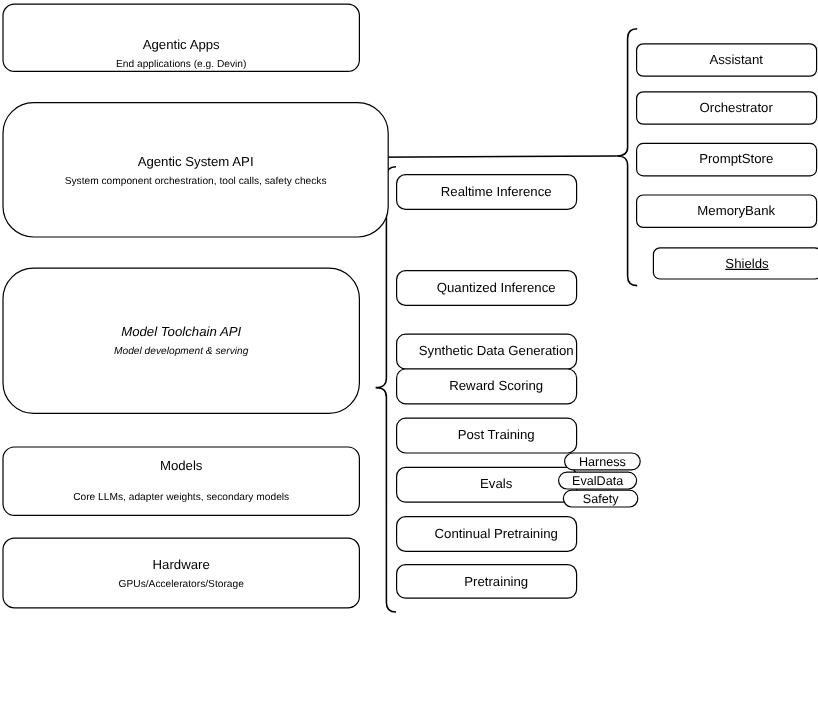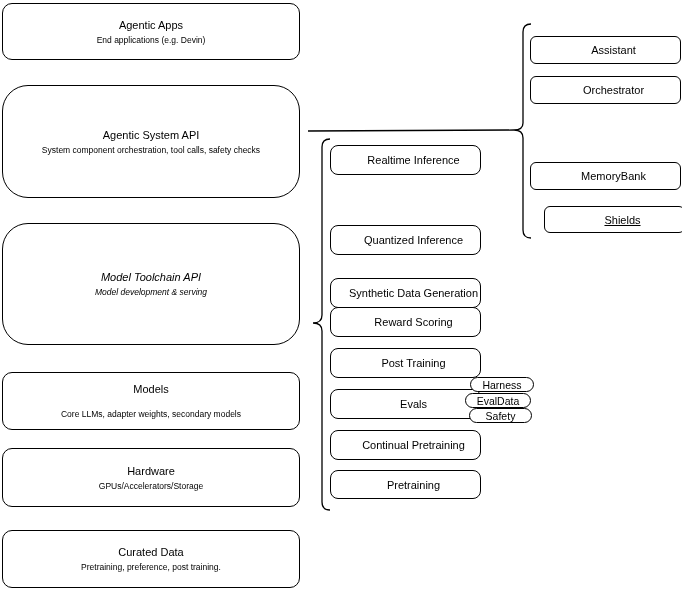--- a/index.html
+++ b/index.html
@@ -51,49 +51,45 @@
 <body>
 
 <div class="canvas">
 
   <svg class="overlay" viewBox="0 0 682 591" xmlns="http://www.w3.org/2000/svg">
     <path d="M 308 131 L 514 130" fill="none" stroke="#000000" stroke-width="1.3"></path>
     <path d="M 330 139 C 325 139 322 141 322 147 L 322 315 C 322 320 320 323 313 323 C 320 323 322 326 322 331 L 322 502 C 322 508 325 510 330 510" fill="none" stroke="#000000" stroke-width="1.3"></path>
     <path d="M 531 24 C 526 24 523 26 523 32 L 523 123 C 523 127 521 130 514 130 C 521 130 523 133 523 138 L 523 230 C 523 236 526 238 531 238" fill="none" stroke="#000000" stroke-width="1.3"></path>
   </svg>
 
-  <div class="node layer" style="left:2px; top:3px; width:298px; height:57px; border-radius:10px;">
+  <div class="node layer" style="left:2px; top:3px; width:298px; height:57px; border-radius:10px;justify-content:flex-end;">
     <div class="title">Agentic Apps</div>
     <div class="subtitle">End applications (e.g. Devin)</div>
   </div>
 
-  <div class="node layer" style="left:2px; top:85px; width:298px; height:113px; border-radius:26px;">
+  <div class="node layer" style="left:2px; top:85px; width:322px; height:113px; border-radius:26px;">
     <div class="title">Agentic System API</div>
     <div class="subtitle">System component orchestration, tool calls, safety checks</div>
   </div>
 
   <div class="node layer" style="left:2px; top:223px; width:298px; height:122px; border-radius:26px;font-style:italic;">
     <div class="title">Model Toolchain API</div>
     <div class="subtitle">Model development &amp; serving</div>
   </div>
 
   <div class="node layer" style="left:2px; top:372px; width:298px; height:58px; border-radius:10px;gap:10px;">
     <div class="title">Models</div>
     <div class="subtitle">Core LLMs, adapter weights, secondary models</div>
   </div>
 
   <div class="node layer" style="left:2px; top:448px; width:298px; height:59px; border-radius:10px;">
     <div class="title">Hardware</div>
     <div class="subtitle">GPUs/Accelerators/Storage</div>
   </div>
 
-  <div class="node layer" style="left:2px; top:530px; width:298px; height:58px; border-radius:10px;">
-    <div class="title">Curated Data</div>
-    <div class="subtitle">Pretraining, preference, post training.</div>
-  </div>
 
   <div class="node service" style="left:330px; top:145px; width:151px; height:30px;">Realtime Inference</div>
 
 
   <div class="node service" style="left:330px; top:225px; width:151px; height:30px;">Quantized Inference</div>
 
   <div class="node service" style="left:330px; top:266px; width:151px; height:30px;margin-top:12px;">Synthetic Data Generation</div>
 
   <div class="node service" style="left:330px; top:307px; width:151px; height:30px;">Reward Scoring</div>
 
@@ -108,18 +104,19 @@
   <div class="pill" style="left:470px; top:377px; width:64px; height:15px;">Harness</div>
 
   <div class="pill" style="left:465px; top:393px; width:66px; height:15px;">EvalData</div>
 
   <div class="pill" style="left:469px; top:408px; width:63px; height:15px;">Safety</div>
 
   <div class="node component" style="left:530px; top:36px; width:151px; height:28px;">Assistant</div>
 
   <div class="node component" style="left:530px; top:76px; width:151px; height:28px;">Orchestrator</div>
 
+  <div class="node component" style="left:530px; top:119px; width:151px; height:28px;">PromptStore</div>
 
   <div class="node component" style="left:530px; top:162px; width:151px; height:28px;">MemoryBank</div>
 
   <div class="node component" style="left:544px; top:206px; width:141px; height:27px;text-decoration:underline;">Shields</div>
 
 </div>
 
 </body></html>

